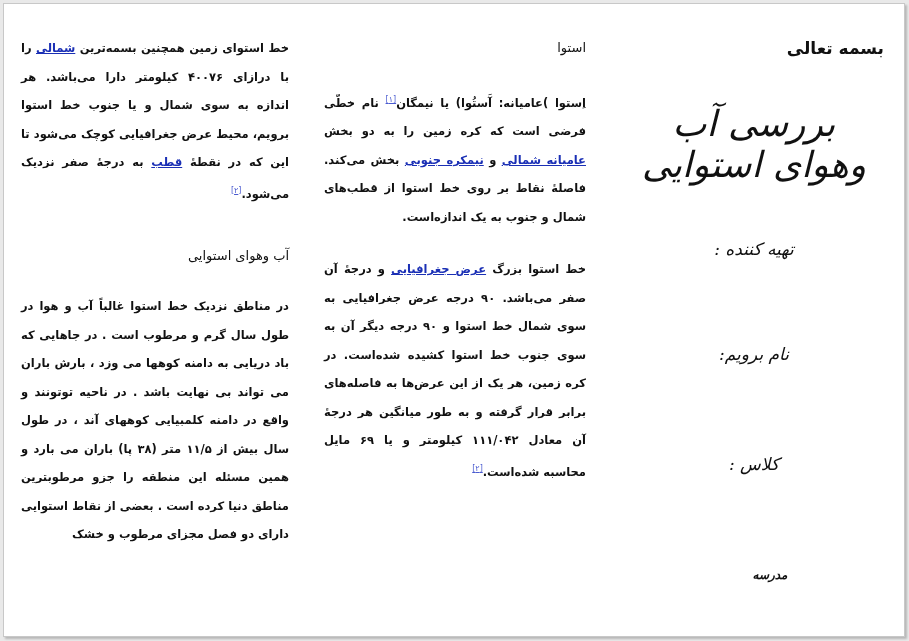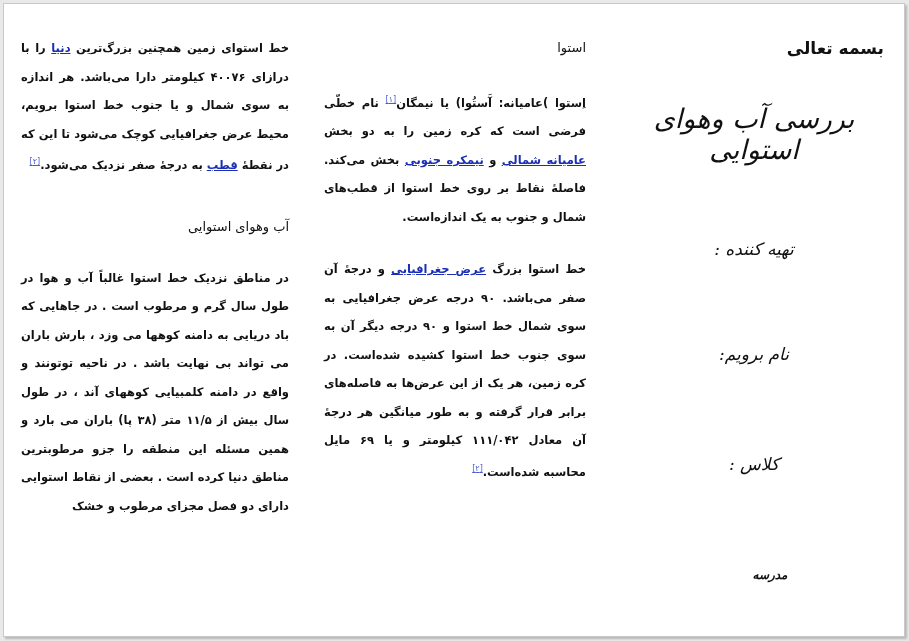--- a/index.html
+++ b/index.html
@@ -19,21 +19,21 @@
     font-size:11.5px; font-weight:bold; color:#111;
   }
   .col p { margin:0; line-height:28.5px; }
   .col-left { left:17px; width:268px; top:30px; }
   .col-mid { left:320px; width:262px; top:30px; }
   .col-right { left:620px; width:260px; top:30px; text-align:center; }
   .heading { font-size:13px; font-weight:normal; margin:0; }
   a.link { color:#1a2fb5; text-decoration:underline; }
   sup.cite { font-size:8px; color:#4a5bd0; font-weight:normal; text-decoration:underline; }
   .bismillah { font-size:17px; font-weight:bold; line-height:22px; margin-top:3px;text-align:right; }
-  .title { font-family:"DejaVu Serif", serif; font-style:italic; font-size:27px; font-weight:normal; margin-top:44px; letter-spacing:-0.5px; }
+  .title { font-family:"DejaVu Serif", serif; font-style:italic; font-size:36px; font-weight:normal; margin-top:44px; letter-spacing:-0.5px; }
   .field { font-family:"DejaVu Serif", serif; font-style:italic; font-size:17px; font-weight:normal; position:absolute; left:0; width:260px; text-align:center; }
   .school { font-family:"DejaVu Serif", serif; font-style:italic; font-size:12px; font-weight:bold; position:absolute; left:16px; width:260px; }
 </style>
 </head>
 <body>
 
 <div class="page">
 
   <div class="col col-right">
     <div class="bismillah">بسمه تعالی</div>
@@ -44,18 +44,18 @@
     <div class="school" style="top:534px">مدرسه</div>
   </div>
 
   <div class="col col-mid">
     <p class="heading" style="line-height:28px">استوا</p>
     <p style="margin-top:24px"><span>اِستوا )عامیانه: آَستُوا) یا نیمگان</span><sup class="cite">[۱]</sup><span> نام خطّی فرضی است که کره زمین را به دو بخش </span><a class="link">عامیانه شمالی</a><span> و </span><a class="link">نیمکره جنوبی</a><span> بخش می‌کند. فاصلهٔ نقاط بر روی خط استوا از قطب‌های شمال و جنوب به یک اندازه‌است.</span></p>
     <p style="margin-top:24px"><span>خط استوا بزرگ </span><a class="link">عرض جغرافیایی</a><span> و درجهٔ آن صفر می‌باشد. ۹۰ درجه عرض جغرافیایی به سوی شمال خط استوا و ۹۰ درجه دیگر آن به سوی جنوب خط استوا کشیده شده‌است. در کره زمین، هر یک از این عرض‌ها به فاصله‌های برابر قرار گرفته و به طور میانگین هر درجهٔ آن معادل ۱۱۱/۰۴۲ کیلومتر و یا ۶۹ مایل محاسبه شده‌است.</span><sup class="cite">[۲]</sup></p>
   </div>
 
   <div class="col col-left">
-    <p><span>خط استوای زمین همچنین بزرگ‌ترین </span><a class="link">دنیا</a><span> را با درازای ۴۰۰۷۶ کیلومتر دارا می‌باشد. هر اندازه به سوی شمال و یا جنوب خط استوا برویم، محیط عرض جغرافیایی کوچک می‌شود تا این که در نقطهٔ </span><a class="link">قطب</a><span> به درجهٔ صفر نزدیک می‌شود.</span><sup class="cite">[۲]</sup></p>
+    <p><span>خط استوای زمین همچنین بسمه‌ترین </span><a class="link">شمالی</a><span> را با درازای ۴۰۰۷۶ کیلومتر دارا می‌باشد. هر اندازه به سوی شمال و یا جنوب خط استوا برویم، محیط عرض جغرافیایی کوچک می‌شود تا این که در نقطهٔ </span><a class="link">قطب</a><span> به درجهٔ صفر نزدیک می‌شود.</span><sup class="cite">[۲]</sup></p>
     <p class="heading" style="margin-top:34px">آب وهوای استوایی</p>
     <p style="margin-top:22px">در مناطق نزدیک خط استوا غالباً آب و هوا در طول سال گرم و مرطوب است . در جاهایی که باد دریایی به دامنه کوهها می وزد ، بارش باران می تواند بی نهایت باشد . در ناحیه توتونند و واقع در دامنه کلمبیایی کوههای آند ، در طول سال بیش از ۱۱/۵ متر (۳۸ پا) باران می بارد و همین مسئله این منطقه را جزو مرطوبترین مناطق دنیا کرده است . بعضی از نقاط استوایی دارای دو فصل مجزای مرطوب و خشک</p>
   </div>
 
 </div>
 
 </body></html>

